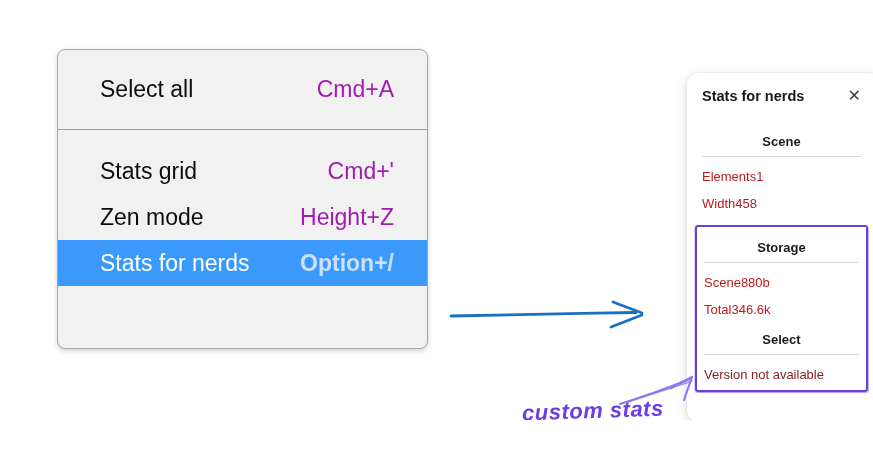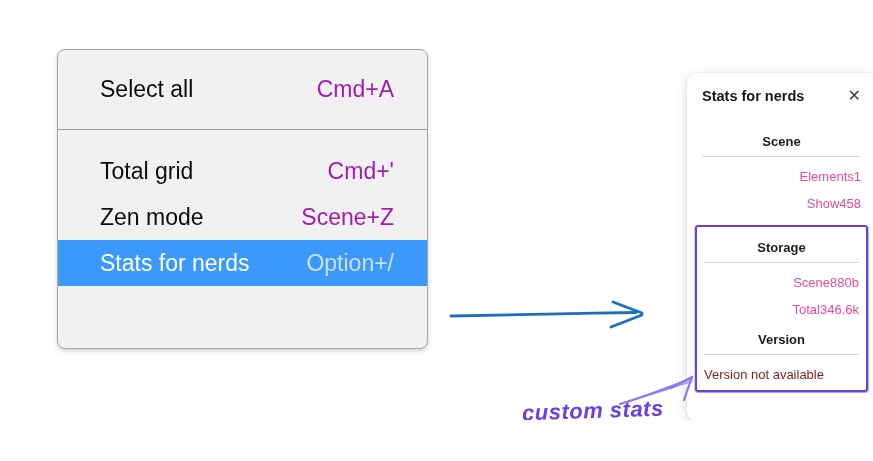--- a/index.html
+++ b/index.html
@@ -17,38 +17,38 @@
   }
   .menu-group-first { height:79px; display:flex; flex-direction:column; justify-content:center; }
   .menu-divider { border-top:1px solid #9d9da0; }
   .menu-group-rest { padding-top:18px; }
   .menu-item {
     height:46px; display:flex; align-items:center; justify-content:space-between;
     padding:0 33px 0 42px; font-size:23px; color:#0d0d0e; cursor:default;
   }
   .menu-item .shortcut { color:#a21caf; }
   .menu-item.selected { background:#3b99fc; color:#ffffff; }
-  .menu-item.selected .shortcut { color:#c9e1fd; }
+  .menu-item.selected .shortcut { color:#c9e1fd;font-weight:bold; }
 
   
   .stats-panel {
     position:absolute; left:663px; top:73px; width:192px; height:348px;
     background:#ffffff; border-radius:10px;
     box-shadow:0 3px 12px rgba(0,0,0,0.16), 0 0 2px rgba(0,0,0,0.10);
     padding:12px 18px 8px 15px; font-size:13px; color:#363a3f;
   }
   .panel-header { display:flex; justify-content:space-between; align-items:center;
     height:22px; margin-bottom:26px; }
   .panel-title { font-weight:bold; font-size:14.5px; color:#17171c; }
   .close-icon { font-size:16px; color:#3f3f44; line-height:1; cursor:pointer; }
   .section-heading { text-align:center; font-weight:bold; font-size:13px;
     color:#1b1b1f; line-height:17px; margin-bottom:6px; }
   .rule { border:none; border-top:1px solid #d4d9df; margin:0 0 6px 0; }
-  .stat-row { display:flex; justify-content:flex-end; align-items:center;
-    height:27px; color:#ec4899; }
+  .stat-row { display:flex; justify-content:flex-start; align-items:center;
+    height:27px; color:#b91c1c; }
   .section { margin-bottom:8px; }
   .section:last-child { margin-bottom:0; }
   .note-row { height:27px; display:flex; align-items:center; color:#7f1d1d; white-space:nowrap; }
   .annotated-box {
     border:2px solid #6741d9; border-radius:3px;
     margin:0 -7px; padding:12px 7px 2px 7px;
     box-shadow:1px 1px 0 rgba(143,119,240,0.55), -1px 1px 0 rgba(143,119,240,0.35);
   }
 
   
@@ -69,26 +69,26 @@
   <div class="menu">
       <div class="menu-group-first">
         <div class="menu-item">
           <span class="label">Select all</span>
           <span class="shortcut">Cmd+A</span>
         </div>
       </div>
       <div class="menu-divider"></div>
       <div class="menu-group-rest">
         <div class="menu-item">
-          <span class="label">Total grid</span>
+          <span class="label">Stats grid</span>
           <span class="shortcut">Cmd+'</span>
         </div>
         <div class="menu-item">
           <span class="label">Zen mode</span>
-          <span class="shortcut">Scene+Z</span>
+          <span class="shortcut">Height+Z</span>
         </div>
         <div class="menu-item selected">
           <span class="label">Stats for nerds</span>
           <span class="shortcut">Option+/</span>
         </div>
       </div>
     </div>
 
   <div class="stats-panel">
     <div class="panel-header">
@@ -97,39 +97,39 @@
     </div>
     <div id="panel-sections">
         <div class="section">
           <div class="section-heading">Scene</div>
           <div class="rule"></div>
           <div class="stat-row">
             <span>Elements</span>
             <span>1</span>
           </div>
           <div class="stat-row">
-            <span>Show</span>
+            <span>Width</span>
             <span>458</span>
           </div>
         </div>
         <div class="annotated-box">
           <div class="section">
             <div class="section-heading">Storage</div>
             <div class="rule"></div>
             <div class="stat-row">
               <span>Scene</span>
               <span>880b</span>
             </div>
             <div class="stat-row">
               <span>Total</span>
               <span>346.6k</span>
             </div>
           </div>
           <div class="section">
-            <div class="section-heading">Version</div>
+            <div class="section-heading">Select</div>
             <div class="rule"></div>
             <div class="note-row">Version not available</div>
           </div>
         </div>
       </div>
   </div>
 
   <div class="custom-label">custom stats</div>
 
   <svg class="overlay" viewBox="0 0 873 461">

